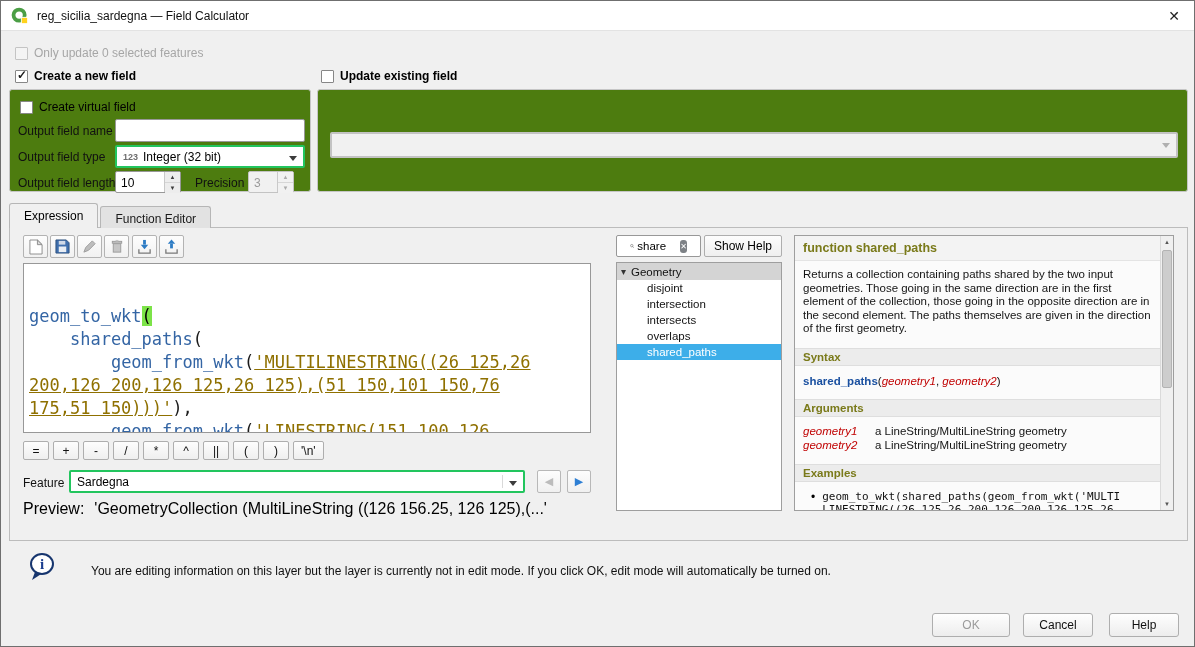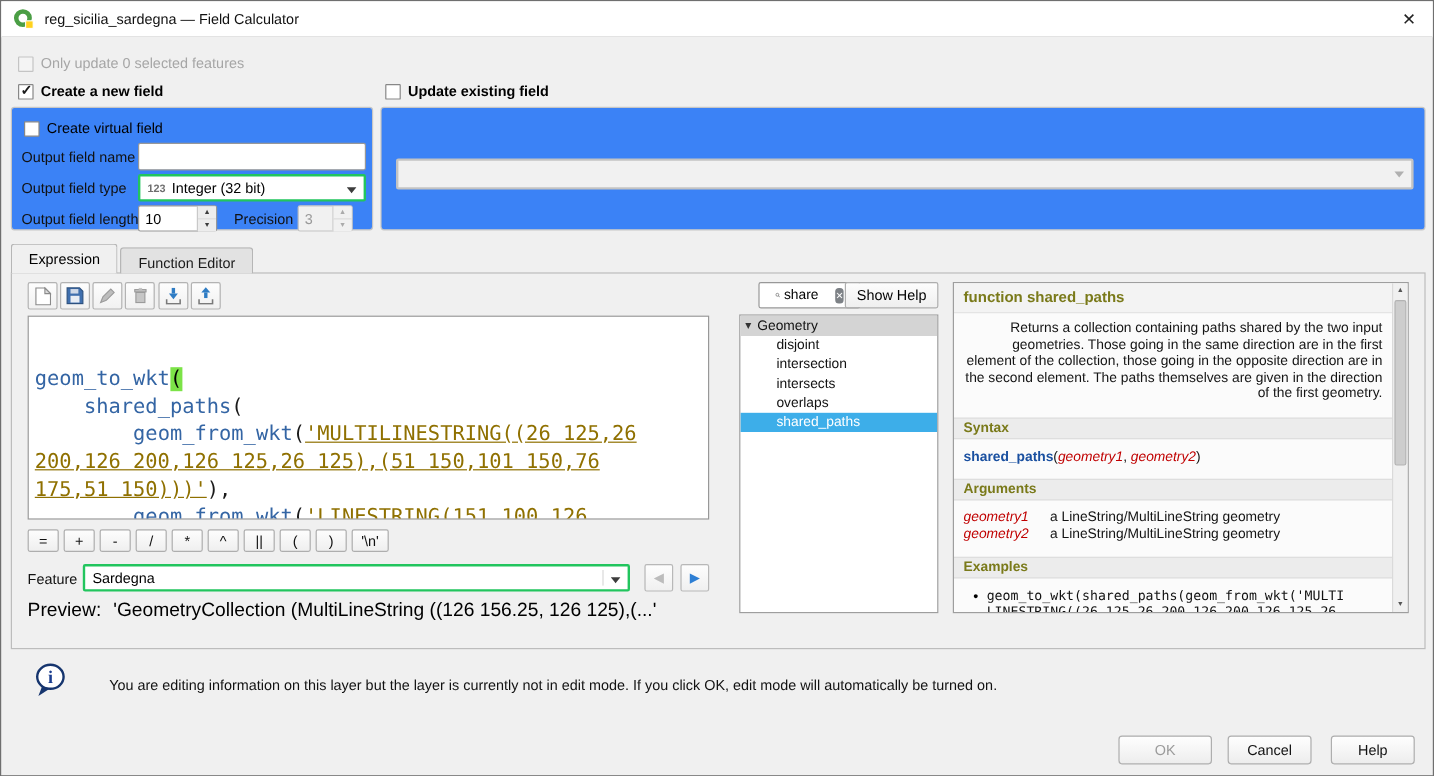--- a/index.html
+++ b/index.html
@@ -20,21 +20,21 @@
   .chk .box{width:13px;height:13px;background:#fff;border:1px solid #878787;border-radius:1px;position:relative;flex:0 0 13px;}
   .chk .box .mark{position:absolute;left:1px;top:-2px;font-size:12px;font-weight:bold;color:#1a1a1a;line-height:13px;}
   .chk.disabled{color:#a6a6a6;}
   .chk.disabled .box{border-color:#c4c4c4;background:#f4f4f4;}
   .bold{font-weight:bold;}
   .chk-only{left:14px;top:45px;}
   .chk-create{left:14px;top:68px;}
   .chk-update{left:320px;top:68px;}
 
   
-  .groupbox{position:absolute;border:1px solid #c6c6c6;border-radius:3px;background:#3b82f6;}
+  .groupbox{position:absolute;border:1px solid #c6c6c6;border-radius:3px;background:#4d7c0f;}
   .gb-left{left:8px;top:88px;width:302px;height:103px;}
   .gb-right{left:316px;top:88px;width:871px;height:103px;}
   .gb-left .chk-virtual{left:10px;top:10px;}
   .lbl{position:absolute;font-size:12px;color:#111;white-space:nowrap;}
   .lbl-name{left:8px;top:34px;}
   .lbl-type{left:8px;top:60px;}
   .lbl-length{left:8px;top:86px;}
   .lbl-precision{left:185px;top:86px;color:#111;}
   .text-input{position:absolute;left:105px;top:29px;width:190px;height:23px;border:1px solid #989898;border-radius:2px;background:#fff;font:12px "Liberation Sans",sans-serif;padding:0 5px;outline:none;}
 
@@ -89,35 +89,35 @@
   .nav-btn{position:absolute;top:469px;width:24px;height:23px;border:1px solid #b8b8b8;border-radius:2px;background:linear-gradient(#fdfdfd,#f0f0f0);display:flex;align-items:center;justify-content:center;z-index:1;}
   .nav-prev{left:536px;}
   .nav-next{left:566px;}
   .nav-prev .tri{color:#bcbcbc;font-size:11px;}
   .nav-next .tri{color:#2e7fd4;font-size:11px;}
 
   
   .preview{position:absolute;left:22px;top:499px;font-size:16px;display:flex;gap:10px;white-space:nowrap;z-index:1;}
 
   
-  .search{position:absolute;left:615px;top:234px;width:85px;height:22px;background:#fff;border:1px solid #989898;border-radius:2px;display:flex;align-items:center;padding:0 13px;gap:3px;z-index:1;margin-left:16px;}
+  .search{position:absolute;left:615px;top:234px;width:85px;height:22px;background:#fff;border:1px solid #989898;border-radius:2px;display:flex;align-items:center;padding:0 13px;gap:3px;z-index:1;}
   .search input{border:none;outline:none;width:40px;font:11.5px "Liberation Sans",sans-serif;background:transparent;}
   .clear-badge{width:13px;height:13px;border-radius:3px;background:#7d8186;color:#fff;font-size:8px;line-height:13px;text-align:center;margin-left:auto;}
   .show-help-btn{position:absolute;left:703px;top:234px;width:78px;height:22px;border:1px solid #aeaeae;border-radius:2px;background:linear-gradient(#fdfdfd,#efefef);font:12px "Liberation Sans",sans-serif;z-index:1;}
   .func-tree{position:absolute;left:615px;top:261px;width:166px;height:249px;background:#fff;border:1px solid #9e9e9e;font-size:11.5px;overflow:hidden;z-index:1;}
   .tree-group{height:17px;background:#d4d4d4;display:flex;align-items:center;padding-left:4px;gap:5px;color:#111;}
   .tree-group .exp{font-size:10px;color:#333;line-height:10px;}
   .tree-item{height:16px;line-height:16px;padding-left:30px;color:#111;}
   .tree-item.selected{background:var(--sel);color:#fff;}
 
   
   .help{position:absolute;left:793px;top:234px;width:380px;height:276px;background:#fbfbfb;border:1px solid #9e9e9e;overflow:hidden;z-index:1;}
   .help-inner{position:absolute;left:0;top:0;right:13px;bottom:0;overflow:hidden;}
   .help-title{background:#f3f3f3;border-bottom:1px solid #e4e4e4;padding:5px 8px;font-weight:bold;font-size:12.5px;color:var(--hh);}
-  .help-desc{padding:7px 8px 0;font-size:11.5px;line-height:13.5px;color:#141414;text-align:right;}
+  .help-desc{padding:7px 8px 0;font-size:11.5px;line-height:13.5px;color:#141414;}
   .help-band{margin-top:12px;background:#ececec;border-top:1px solid #dedede;border-bottom:1px solid #dedede;padding:2px 8px;font-weight:bold;font-size:11.5px;color:var(--hh);}
   .help-syntax{padding:9px 8px 0;font-size:11.5px;color:#111;}
   .syn-fn{color:var(--synfn);font-weight:bold;}
   .syn-arg{color:var(--argn);font-style:italic;}
   .args-list{padding:7px 0 0;}
   .arg-row{display:flex;padding:1px 8px;font-size:11.5px;}
   .arg-name{width:72px;color:var(--argn);font-style:italic;flex:0 0 72px;}
   .arg-desc{color:#141414;}
   .help-example{padding:8px 8px 0 16px;display:flex;gap:7px;align-items:flex-start;}
   .help-example .bullet{font-size:12px;line-height:14px;}

